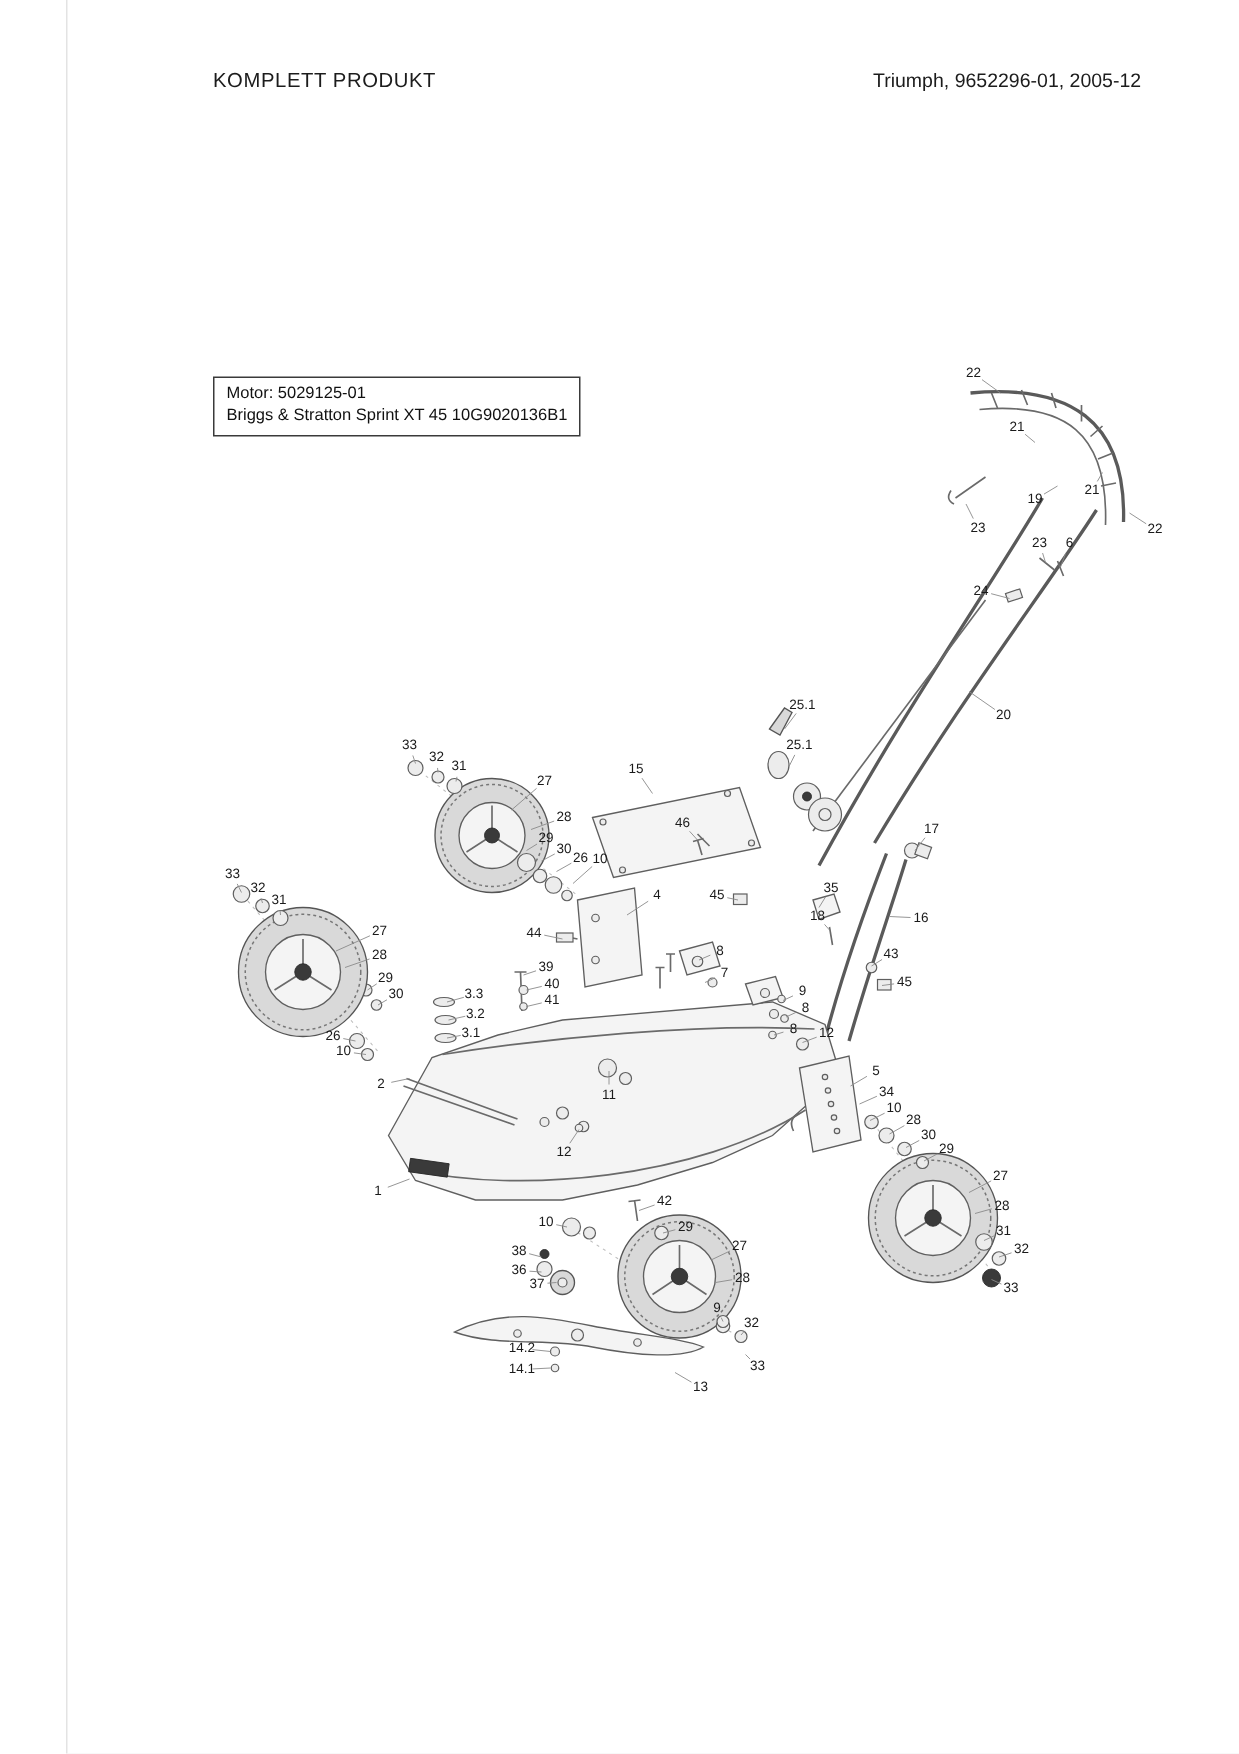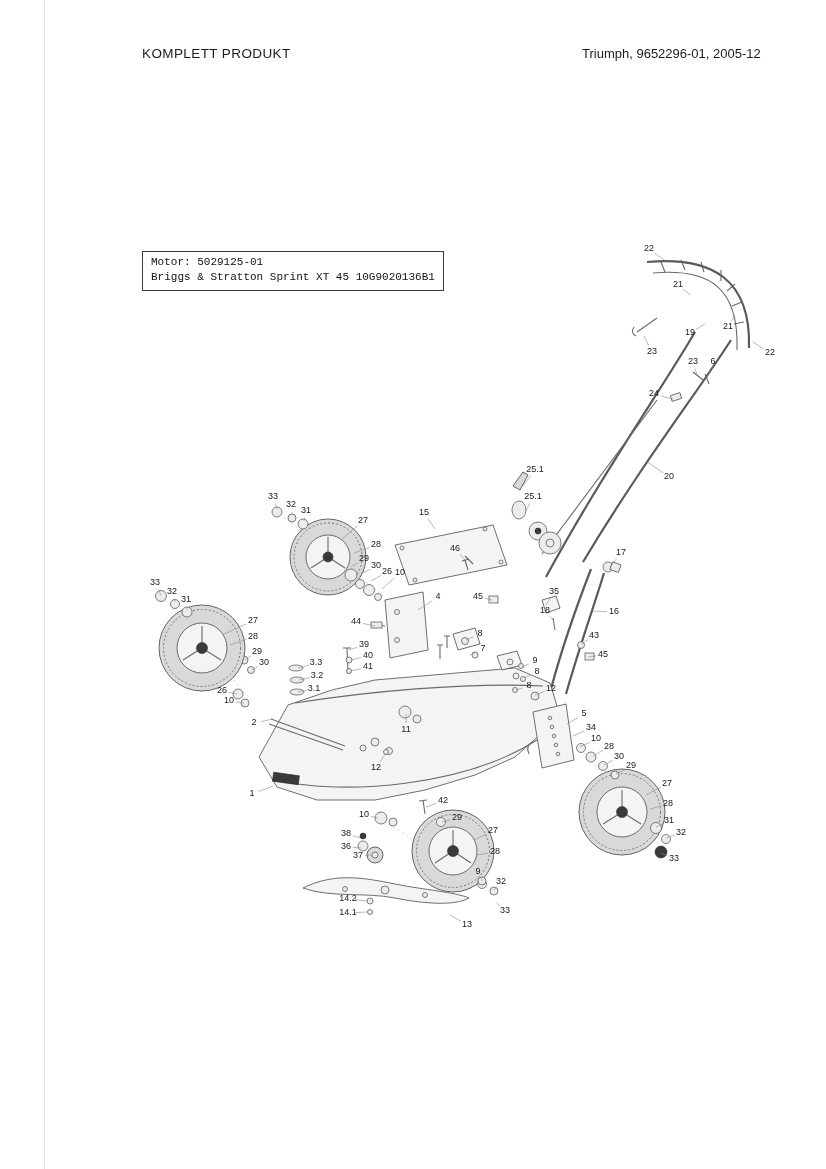--- a/index.html
+++ b/index.html
@@ -21,21 +21,20 @@
     position:absolute;left:537px;top:46px;
     font-size:13px;color:#1c1c1c;
   }
   .motor-box{
     position:absolute;left:97px;top:251px;
     border:1px solid #3a3a3a;
     padding:3px 8px 4px 8px;
     font-size:11px;line-height:1.4;color:#111;
     background:#fff;
     white-space:nowrap;
-    font-family:Liberation Mono, monospace;
   }
   svg.diagram{position:absolute;left:0;top:0;}
   svg.diagram text{
     font-family:"Liberation Sans", sans-serif;
     font-size:9px;fill:#1a1a1a;
   }
   .leader{stroke:#8a8a8a;stroke-width:0.6;}
   .tube{fill:none;stroke:#5a5a5a;stroke-width:2.2;}
   .tube-thin{fill:none;stroke:#6a6a6a;stroke-width:1.1;}
   .part{fill:#f4f4f4;stroke:#5f5f5f;stroke-width:0.9;}

